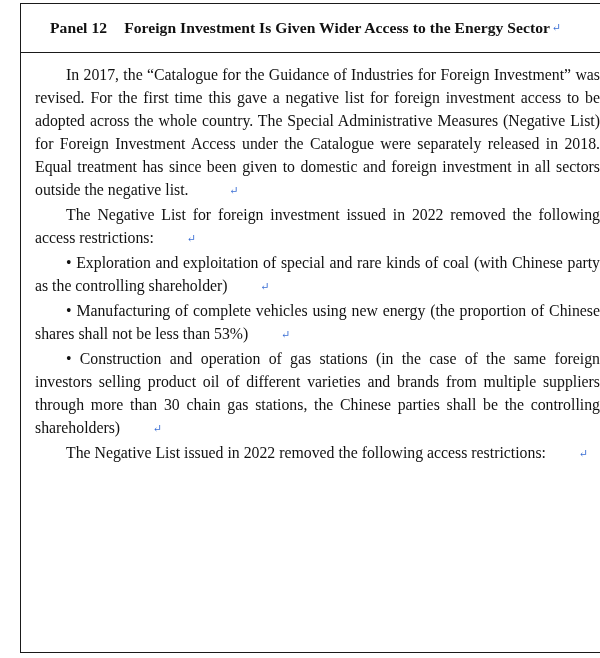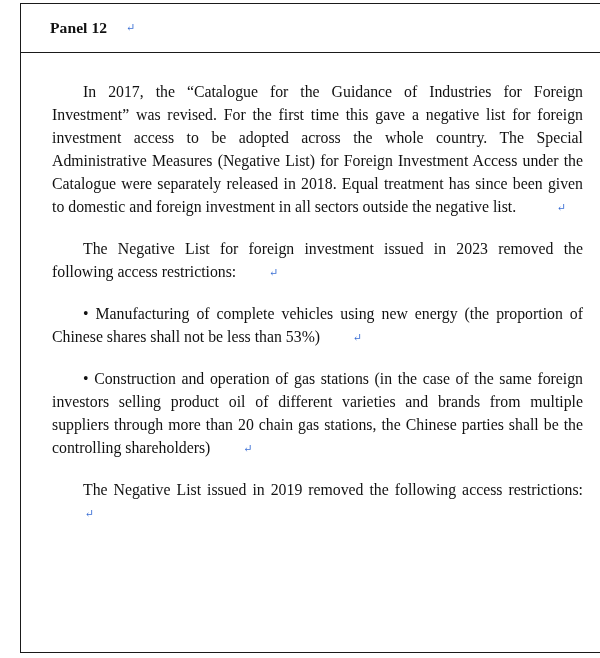--- a/index.html
+++ b/index.html
@@ -46,45 +46,47 @@
       margin-left: 2px;
       display: inline-block;
       transform: translateY(-1px);
     }
     .panel-body {
       padding: 10px 10px 0 14px;
       font-size: 15.8px;
       line-height: 23px;
     }
     .para {
-      margin: 17px;
+      margin: 0;
       text-align: justify;
       text-indent: 31px;
     }
     .para.bullet::before {
       content: "\2022\00a0";
     }
   </style>
 </head>
 <body>
 
 <div class="panel">
   <div class="panel-header">
     <span class="panel-num">Panel 12</span>
+    <span>Foreign Investment Is Given Wider Access to the Energy Sector</span>
       <span class="mark">↵</span>
   </div>
 
   <div class="panel-body">
     <p class="para"><span>In 2017, the “Catalogue for the Guidance of Industries for Foreign Investment” was revised. For the first time this gave a negative list for foreign investment access to be adopted across the whole country. The Special Administrative Measures (Negative List) for Foreign Investment Access under the Catalogue were separately released in 2018. Equal treatment has since been given to domestic and foreign investment in all sectors outside the negative list.</span>&nbsp;&nbsp;<span class="mark">↵</span></p>
 
-    <p class="para"><span>The Negative List for foreign investment issued in 2023 removed the following access restrictions:</span><span class="mark">↵</span></p>
+    <p class="para"><span>The Negative List for foreign investment issued in 2022 removed the following access restrictions:</span><span class="mark">↵</span></p>
 
 
+    <p class="para bullet"><span>Exploration and exploitation of special and rare kinds of coal (with Chinese party as the controlling shareholder)</span><span class="mark">↵</span></p>
 
     <p class="para bullet"><span>Manufacturing of complete vehicles using new energy (the proportion of Chinese shares shall not be less than 53%)</span><span class="mark">↵</span></p>
 
-    <p class="para bullet"><span>Construction and operation of gas stations (in the case of the same foreign investors selling product oil of different varieties and brands from multiple suppliers through more than 20 chain gas stations, the Chinese parties shall be the controlling shareholders)</span><span class="mark">↵</span></p>
+    <p class="para bullet"><span>Construction and operation of gas stations (in the case of the same foreign investors selling product oil of different varieties and brands from multiple suppliers through more than 30 chain gas stations, the Chinese parties shall be the controlling shareholders)</span><span class="mark">↵</span></p>
 
-    <p class="para"><span>The Negative List issued in 2019 removed the following access restrictions:</span><span class="mark">↵</span></p>
+    <p class="para"><span>The Negative List issued in 2022 removed the following access restrictions:</span><span class="mark">↵</span></p>
 
 
   </div>
 </div>
 
 </body></html>

